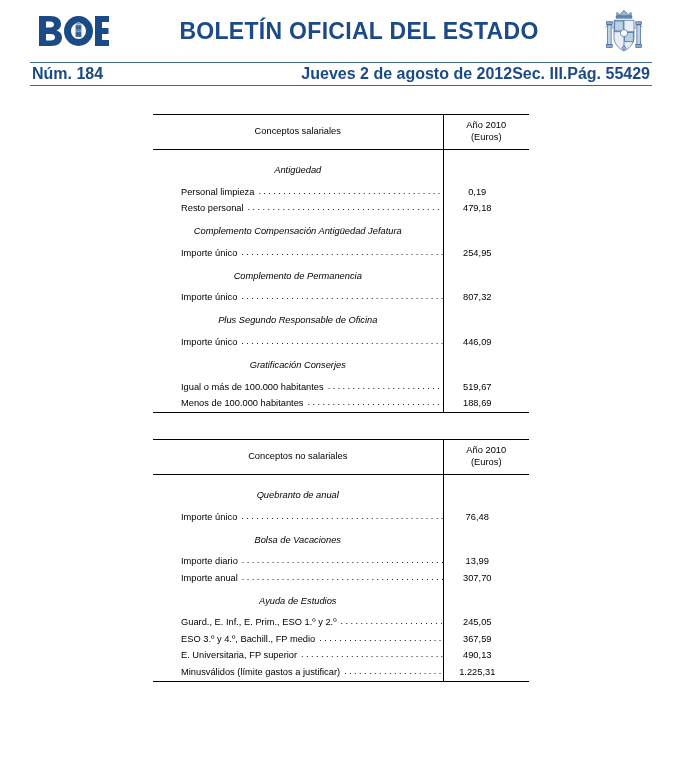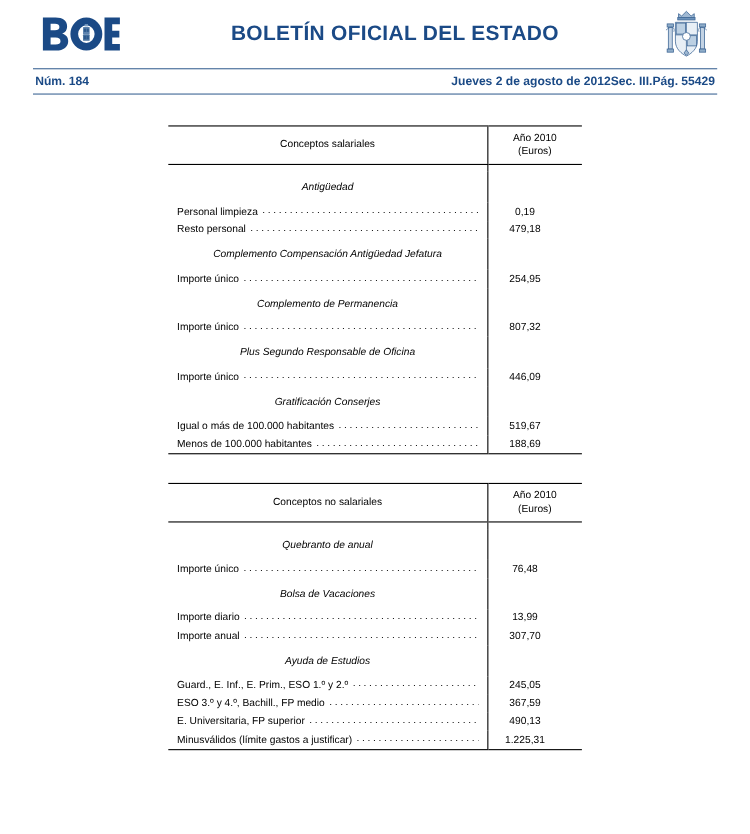--- a/index.html
+++ b/index.html
@@ -26,21 +26,21 @@
   }
   .boe-logo {
     width: 72px;
     height: 34px;
     flex: 0 0 auto;
     display: block;
   }
   .masthead-title {
     flex: 1 1 auto;
     text-align: center;
-    font-size: 19px;
+    font-size: 23px;
     font-weight: bold;
     color: #1b4a86;
     letter-spacing: 0.3px;
     padding-left: 6px;
     white-space: nowrap;
   }
   .coat-of-arms {
     width: 44px;
     height: 50px;
     flex: 0 0 auto;
@@ -51,21 +51,21 @@
   .rule-top, .rule-bottom {
     height: 1px;
     background: #3f6796;
     margin: 0 30px;
   }
   .infobar {
     display: flex;
     align-items: center;
     height: 22px;
     padding: 0 32px;
-    font-size: 11px;
+    font-size: 16px;
     font-weight: bold;
     color: #1b4a86;
   }
   .infobar-left { flex: 0 0 auto; }
   .infobar-center {
     flex: 1 1 auto;
     text-align: right;
   }
   .infobar-right {
     flex: 0 0 auto;
@@ -127,20 +127,21 @@
   tr.data-row td.d-label {
     padding: 1.5px 8px 1.5px 8px;
     line-height: 1.45;
     white-space: nowrap;
     overflow: hidden;
   }
   .leader-wrap {
     display: flex;
     align-items: baseline;
     width: 100%;
+    margin-left: 20px;
   }
   .leader-text { flex: 0 0 auto; padding-right: 4px; }
   .leader-dots {
     flex: 1 1 auto;
     overflow: hidden;
     white-space: nowrap;
     letter-spacing: 2.4px;
     color: #000;
     font-size: 9.3px;
     position: relative;

